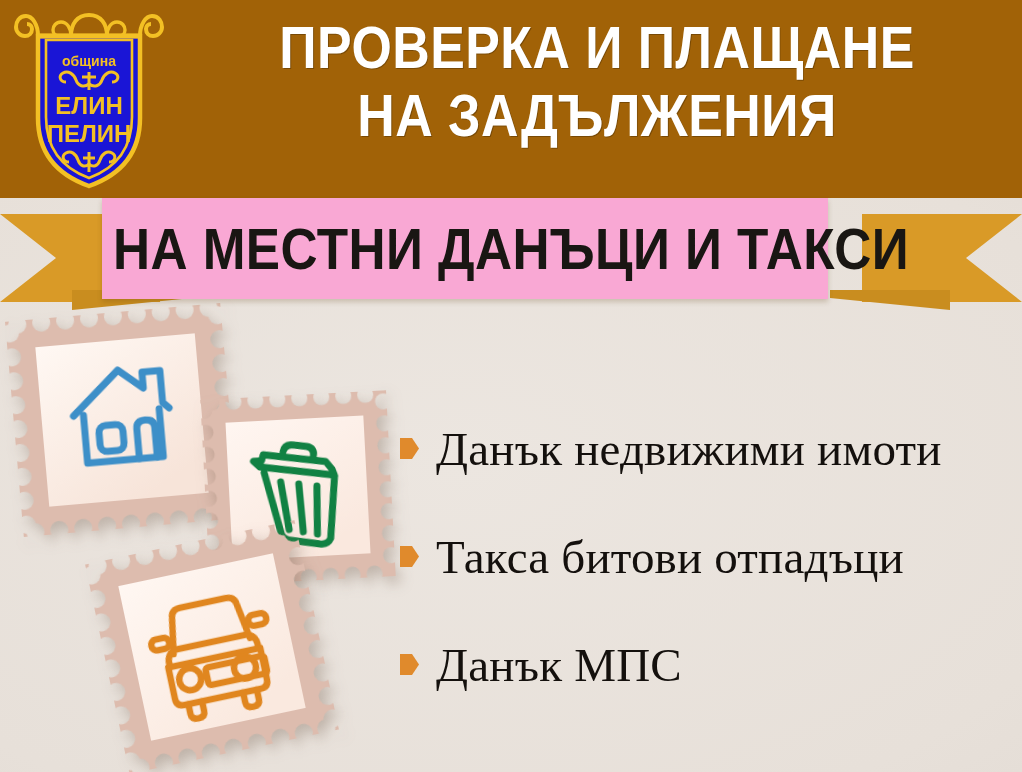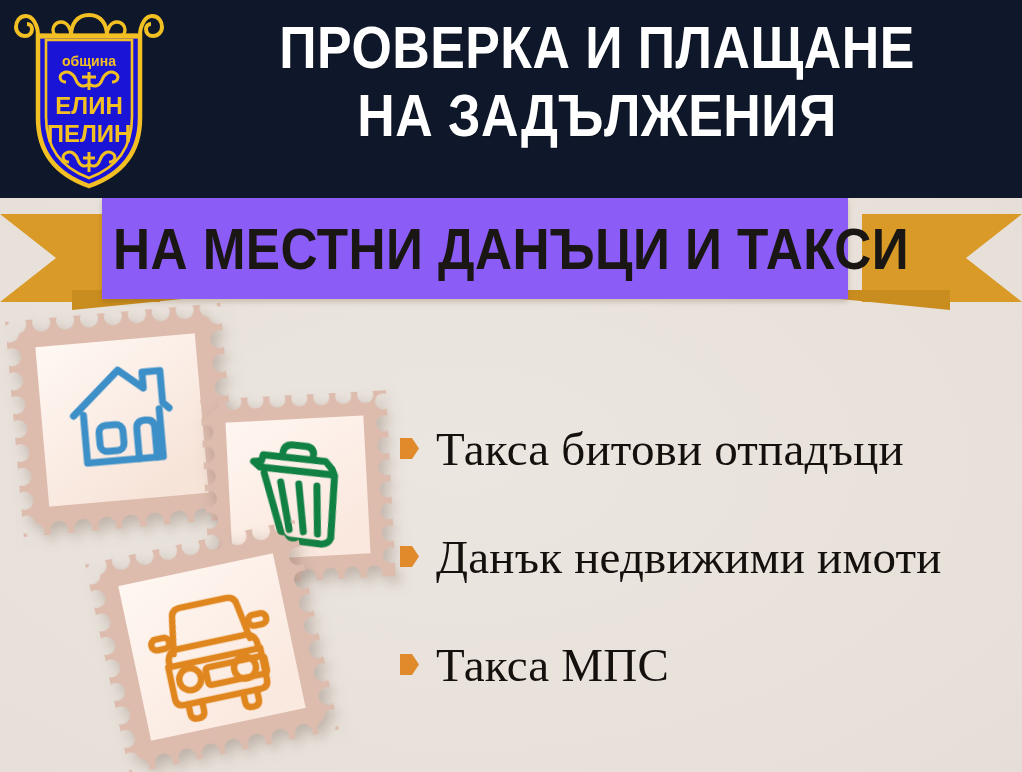--- a/index.html
+++ b/index.html
@@ -25,21 +25,21 @@
     background:
       radial-gradient(ellipse 120% 90% at 45% 60%, #ece6e0 0%, #e7e0d9 55%, #ddd6cf 100%);
   }
 
   
   .header {
     position: absolute;
     left: 0; top: 0;
     width: 1022px;
     height: 198px;
-    background: #0f172a;
+    background: #a16207;
     z-index: 5;
   }
   .header-title {
     position: absolute;
     left: 180px;
     top: 14px;
     width: 834px;
     text-align: center;
     color: #ffffff;
     font-family: "Liberation Sans", sans-serif;
@@ -95,23 +95,22 @@
   }
   .ribbon-tail-shadow.left { left: 72px; width: 120px; clip-path: polygon(0 0, 120px 0, 120px 8px, 0 20px); }
   .ribbon-tail-shadow.right { right: 72px; width: 120px; clip-path: polygon(0 0, 120px 0, 120px 20px, 0 8px); }
 
   .ribbon-main {
     position: absolute;
     left: 102px;
     top: 0;
     width: 726px;
     height: 101px;
-    background: #8b5cf6;
+    background: #f9a8d4;
     box-shadow: 0 3px 5px rgba(90,60,10,0.22);
-    padding-left: 20px;
   }
   .ribbon-text {
     position: absolute;
     left: 0; top: 0;
     width: 818px;
     height: 101px;
     display: flex;
     align-items: center;
     justify-content: center;
     color: #191613;
@@ -419,36 +418,36 @@
   </div>
 
   <div class="list">
 
     <div class="list-item">
       <span class="bullet">
         <svg width="19" height="23" viewBox="0 0 19 23">
           <path d="M0 1 L12 1 L19 11.5 L12 22 L0 22 Z" fill="#e08a2c"></path>
         </svg>
       </span>
-      <span class="list-label">Такса битови отпадъци</span>
+      <span class="list-label">Данък недвижими имоти</span>
     </div>
 
     <div class="list-item">
       <span class="bullet">
         <svg width="19" height="23" viewBox="0 0 19 23">
           <path d="M0 1 L12 1 L19 11.5 L12 22 L0 22 Z" fill="#e08a2c"></path>
         </svg>
       </span>
-      <span class="list-label">Данък недвижими имоти</span>
+      <span class="list-label">Такса битови отпадъци</span>
     </div>
 
     <div class="list-item">
       <span class="bullet">
         <svg width="19" height="23" viewBox="0 0 19 23">
           <path d="M0 1 L12 1 L19 11.5 L12 22 L0 22 Z" fill="#e08a2c"></path>
         </svg>
       </span>
-      <span class="list-label">Такса МПС</span>
+      <span class="list-label">Данък МПС</span>
     </div>
 
   </div>
 
 </div>
 
 </body></html>

